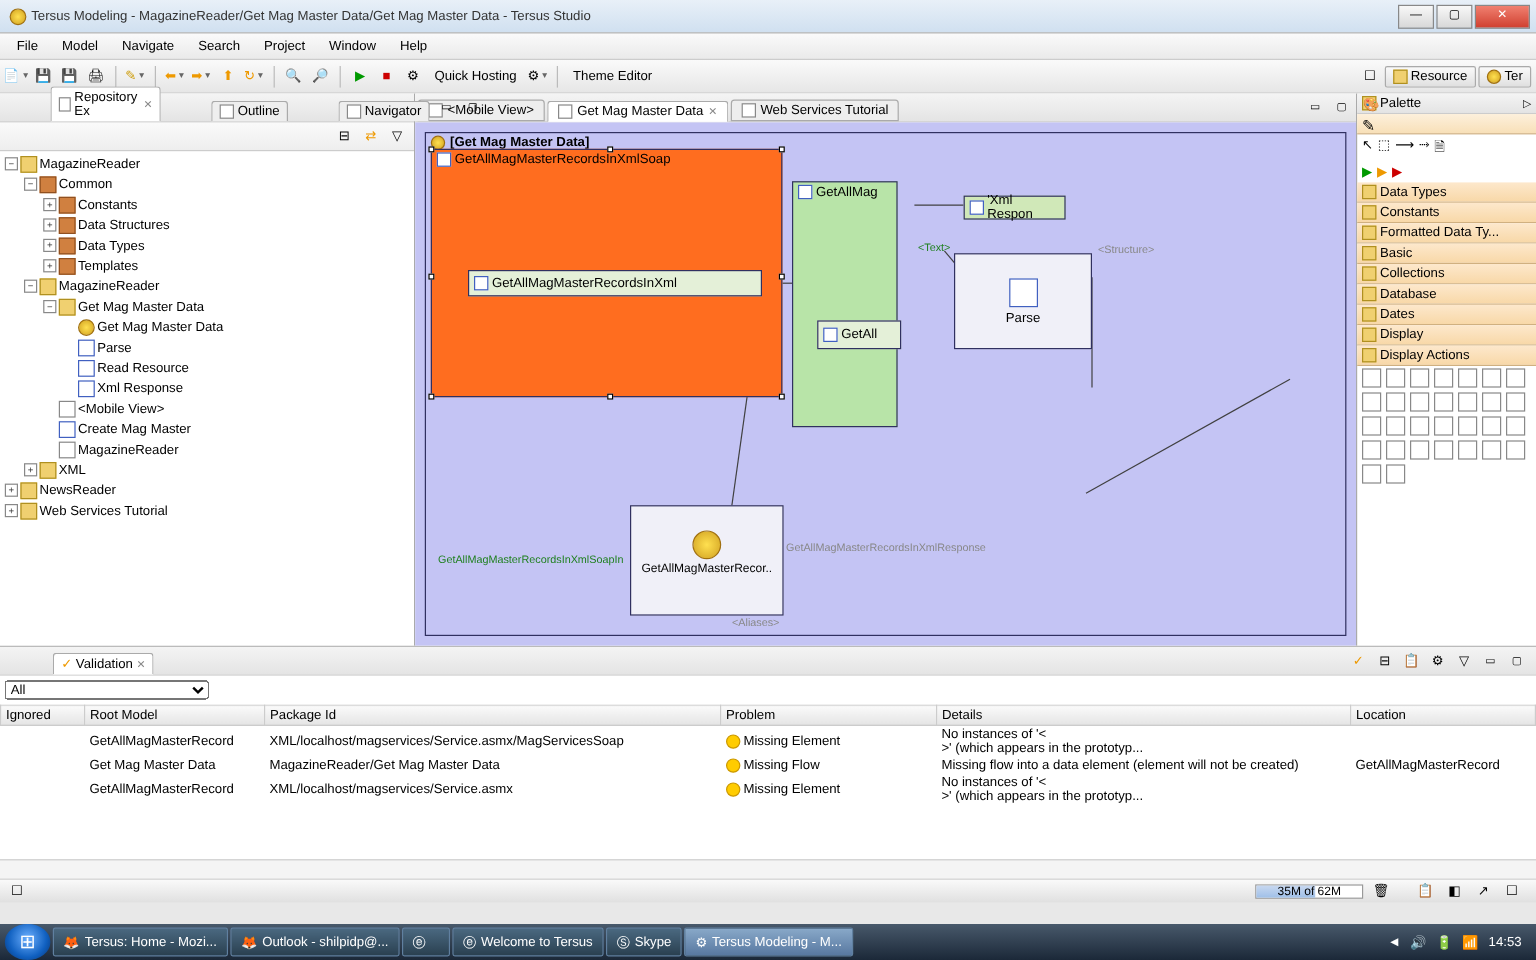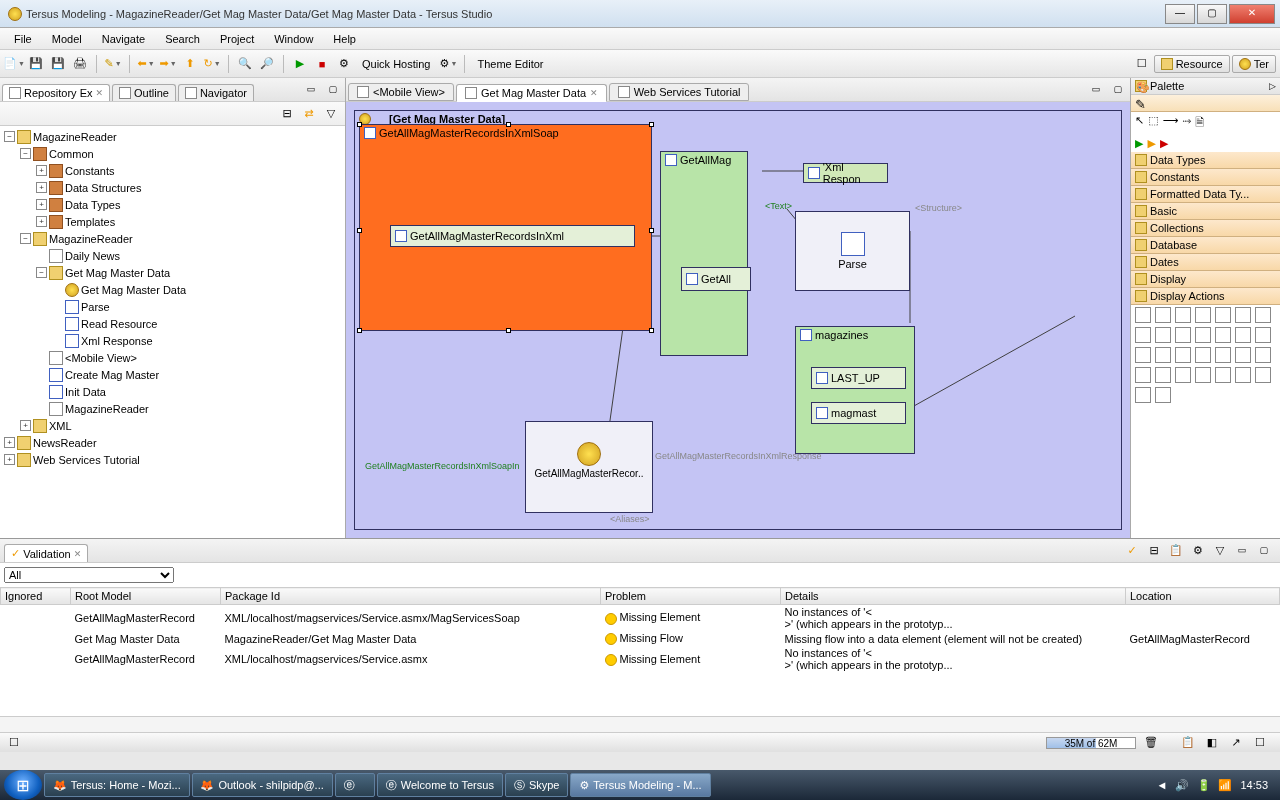--- a/index.html
+++ b/index.html
@@ -20,21 +20,21 @@
 .toolbar { background: linear-gradient(#fafafa,#e6e6e6); border-bottom: 1px solid #ccc; height: 28px; display: flex; align-items: center; padding: 0 4px; gap: 2px; }
 .tool-btn { width: 20px; height: 20px; border: 1px solid transparent; display: inline-flex; align-items: center; justify-content: center; cursor: pointer; }
 .tool-sep { width: 1px; height: 18px; background: #bbb; margin: 0 4px; }
 .tool-text { padding: 0 6px; cursor: pointer; }
 .tool-drop { font-size: 7px; color: #666; margin-left: 1px;}
 
 
 .workspace { display: flex; height: 460px; }
 .left-panel { width: 346px; display: flex; flex-direction: column; border-right: 1px solid #aaa; background: #fff; }
 .view-tabs { background: linear-gradient(#f4f4f4,#e4e4e4); height: 24px; display: flex; align-items: flex-end; padding-left: 2px; border-bottom: 1px solid #ccc; position: relative;}
-.vtab { background: #fff; border: 1px solid #aaa; border-bottom: none; padding: 2px 6px; border-top-left-radius: 3px; border-top-right-radius: 3px; display: flex; align-items: center; gap: 3px; margin-right: 2px; cursor: pointer; }
+.vtab { background: #fff; border: 1px solid #aaa; border-bottom: none; padding: 2px 6px; border-top-left-radius: 3px; border-top-right-radius: 3px; display: flex; align-items: center; gap: 3px; margin-right: 2px; cursor: pointer; margin-left: 40px; }
 .vtab.inactive { background: #eee; }
 .vtab-close { font-size: 9px; color: #888; }
 .view-toolbar { height: 24px; border-bottom: 1px solid #ccc; background: linear-gradient(#fafafa,#eee); display: flex; justify-content: flex-end; align-items: center; padding: 0 4px; gap: 2px;}
 .tree { flex: 1; overflow: auto; padding: 2px; }
 .tree-row { display: flex; align-items: center; height: 17px; padding-left: 2px; gap: 2px; cursor: pointer; white-space: nowrap;}
 .tw { width: 11px; height: 11px; border: 1px solid #888; font-size: 8px; line-height: 9px; text-align: center; background: #fff; color: #333; }
 .tw.blank { border: none; background: transparent; }
 .ico { width: 14px; height: 14px; display: inline-block; }
 .ico-folder { background: #f0d070; border: 1px solid #b09020; }
 .ico-pkg { background: #d08040; border: 1px solid #905020; }
@@ -42,21 +42,21 @@
 .ico-node { background: #fff; border: 1px solid #4060c0; }
 .ico-doc { background: #fff; border: 1px solid #888; }
 
 
 .editor-panel { flex: 1; display: flex; flex-direction: column; background: #fff; }
 .editor-tabs { background: linear-gradient(#f4f4f4,#e4e4e4); height: 24px; display: flex; align-items: flex-end; padding-left: 2px; border-bottom: 1px solid #ccc;}
 .etab { border: 1px solid #aaa; padding: 2px 8px; border-top-left-radius: 3px; border-top-right-radius: 3px; display: flex; align-items: center; gap: 4px; margin-right: 2px; cursor: pointer; background: #eee;}
 .etab.active { background: #fff; border-bottom: 1px solid #fff; position: relative; top: 1px;}
 .canvas-wrap { flex: 1; background: #c4c4f4; overflow: hidden; position: relative; padding: 8px;}
 .canvas-box { background: #c4c4f4; border: 1px solid #303060; position: relative; width: 100%; height: 100%;}
-.canvas-title { font-weight: bold; font-size: 13px; padding: 2px 4px; display: flex; align-items: center; gap: 18px;}
+.canvas-title { font-weight: bold; font-size: 13px; padding: 2px 4px; display: flex; align-items: center; gap: 4px;}
 .box { position: absolute; border: 1px solid #303060; background: #b8e4a8; }
 .box-orange { background: #ff6d1f; }
 .box-green { background: #b8e4a8; }
 .box-white { background: #f0f0f8; }
 .box-title { font-size: 11px; padding: 2px 4px; display: flex; align-items: center; gap: 3px;}
 .box-handle { position: absolute; width: 5px; height: 5px; background: #fff; border: 1px solid #000; }
 .inner-box { position: absolute; border: 1px solid #303060; background: #e4f0d8; font-size: 10px; padding: 2px 4px; display: flex; align-items: center; gap: 3px;}
 .port-label { position: absolute; font-size: 9px; color: #208020; }
 .arrow-line { stroke: #404040; stroke-width: 1; fill: none; }
 
@@ -213,25 +213,20 @@
           <span class="tw">+</span>
           <span class="ico ico-pkg"></span>
           <span>Templates</span>
         </div>
       <div class="tree-row" style="padding-left:18px">
           <span class="tw">−</span>
           <span class="ico ico-folder"></span>
           <span>MagazineReader</span>
         </div>
       <div class="tree-row" style="padding-left:34px">
-          <span class="tw blank"></span>
-          <span class="ico ico-doc"></span>
-          <span>Daily News</span>
-        </div>
-      <div class="tree-row" style="padding-left:34px">
           <span class="tw">−</span>
           <span class="ico ico-folder"></span>
           <span>Get Mag Master Data</span>
         </div>
       <div class="tree-row" style="padding-left:50px">
           <span class="tw blank"></span>
           <span class="ico ico-gear"></span>
           <span>Get Mag Master Data</span>
         </div>
       <div class="tree-row" style="padding-left:50px">
@@ -251,25 +246,20 @@
         </div>
       <div class="tree-row" style="padding-left:34px">
           <span class="tw blank"></span>
           <span class="ico ico-doc"></span>
           <span>&lt;Mobile View&gt;</span>
         </div>
       <div class="tree-row" style="padding-left:34px">
           <span class="tw blank"></span>
           <span class="ico ico-node"></span>
           <span>Create Mag Master</span>
-        </div>
-      <div class="tree-row" style="padding-left:34px">
-          <span class="tw blank"></span>
-          <span class="ico ico-node"></span>
-          <span>Init Data</span>
         </div>
       <div class="tree-row" style="padding-left:34px">
           <span class="tw blank"></span>
           <span class="ico ico-doc"></span>
           <span>MagazineReader</span>
         </div>
       <div class="tree-row" style="padding-left:18px">
           <span class="tw">+</span>
           <span class="ico ico-folder"></span>
           <span>XML</span>
@@ -359,34 +349,20 @@
             <span class="ico ico-node small-ico"></span>
             <span>'Xml Respon</span>
           </div>
 
         <div class="box box-white" style="left:440px;top:100px;width:115px;height:80px">
           <div style="text-align:center;padding-top:20px"><span class="ico ico-node" style="width:24px;height:24px;display:inline-block"></span></div>
           <div style="text-align:center">Parse</div>
         </div>
         <div class="port-label" style="left:560px;top:92px;color:#888">&lt;Structure&gt;</div>
 
-        <div class="box box-green" style="left:440px;top:215px;width:120px;height:128px">
-          <div class="box-title">
-              <span class="ico ico-node small-ico"></span>
-              <span>magazines</span>
-            </div>
-          <div class="inner-box" style="left:15px;top:40px;width:95px;height:22px">
-              <span class="ico ico-node small-ico"></span>
-              <span>LAST_UP</span>
-            </div>
-          <div class="inner-box" style="left:15px;top:75px;width:95px;height:22px">
-              <span class="ico ico-node small-ico"></span>
-              <span>magmast</span>
-            </div>
-        </div>
 
         <div class="box box-white" style="left:170px;top:310px;width:128px;height:92px">
           <div style="text-align:center;padding-top:20px"><span class="ico ico-gear" style="width:24px;height:24px;display:inline-block"></span></div>
           <div style="text-align:center;font-size:10px">GetAllMagMasterRecor..</div>
         </div>
         <div class="port-label" style="left:10px;top:350px">GetAllMagMasterRecordsInXmlSoapIn</div>
         <div class="port-label" style="left:300px;top:340px;color:#888">GetAllMagMasterRecordsInXmlResponse</div>
         <div class="port-label" style="left:255px;top:403px;color:#888">&lt;Aliases&gt;</div>
       </div>
     </div>

